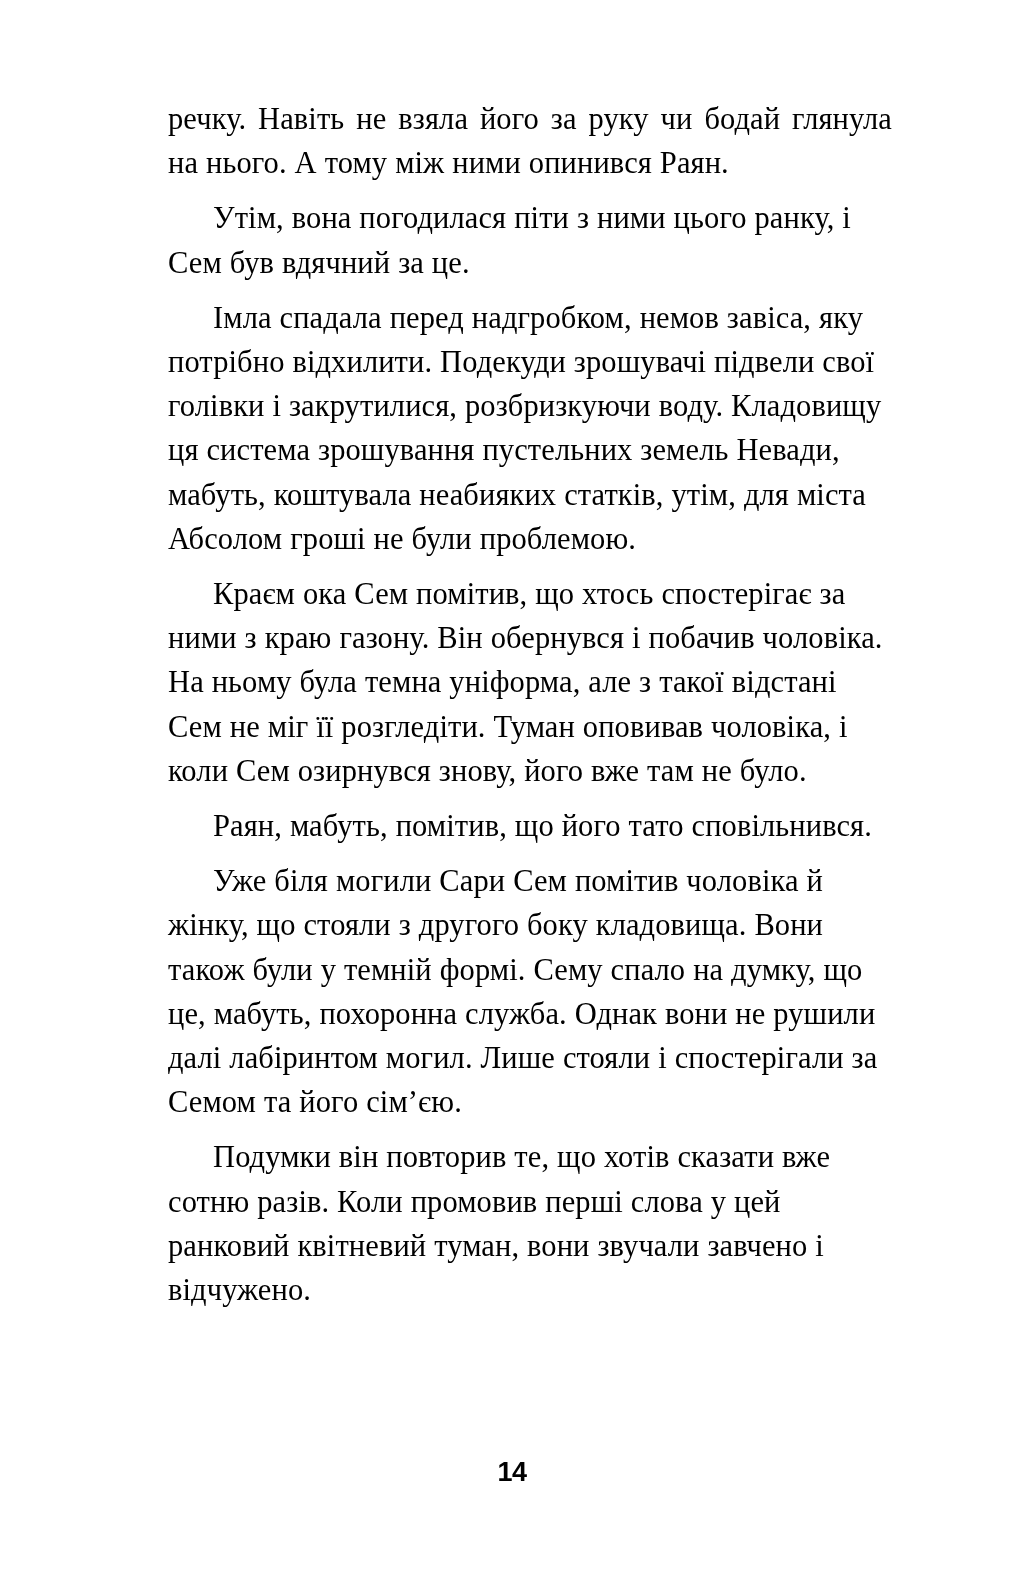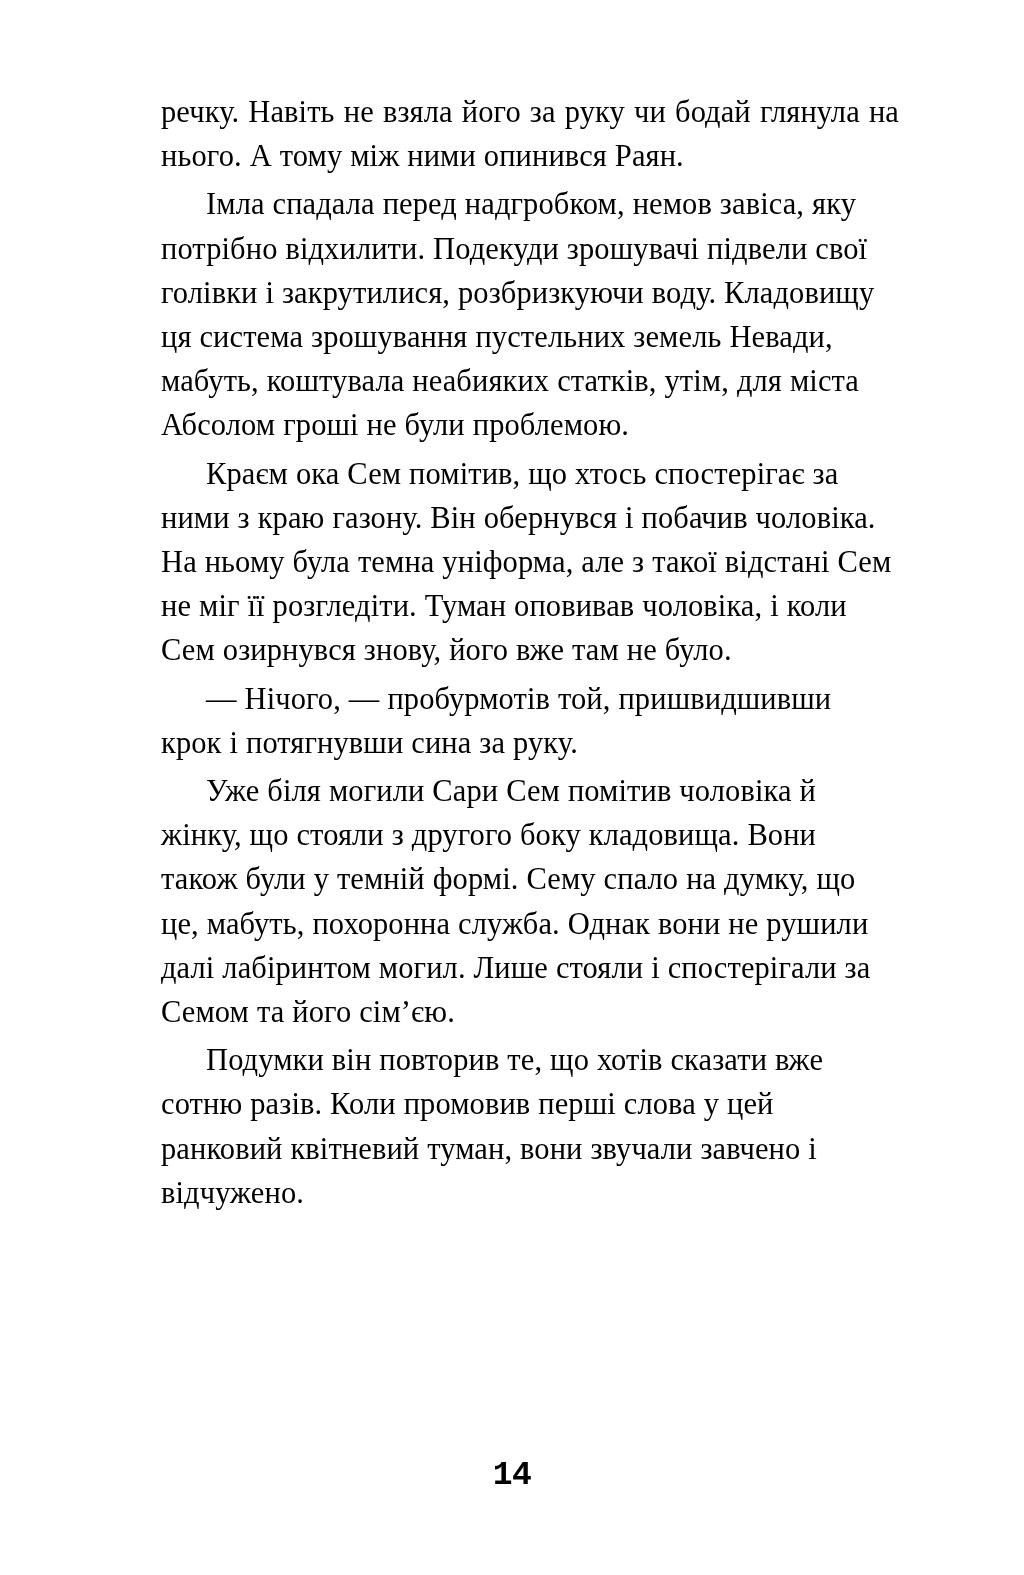--- a/index.html
+++ b/index.html
@@ -28,21 +28,21 @@
   }
 
   .text-block {
     position: absolute;
     left: 157px;
     top: 86px;
     width: 746px;
   }
 
   .para {
-    margin: 4px;
+    margin: 11px;
     font-size: 30.5px;
     line-height: 44.2px;
     text-align: justify;
     text-justify: inter-word;
     text-indent: 45px;
     letter-spacing: 0.1px;
     word-spacing: 0.2px;
     hyphens: manual;
   }
 
@@ -59,45 +59,46 @@
   .para.dialogue {
     text-align: left;
   }
 
   .page-number {
     position: absolute;
     left: 0;
     top: 1457px;
     width: 1024px;
     text-align: center;
-    font-family: Liberation Mono, monospace;
+    font-family: Liberation Sans, sans-serif;
     font-weight: bold;
-    font-size: 33px;
+    font-size: 27px;
     letter-spacing: -0.5px;
     color: #000000;
   }
 </style>
 </head>
 <body>
 
 <div class="page">
 
   <div class="text-block">
 
     <p class="para continuation">речку. Навіть не взяла його за руку чи бодай глянула на нього. А тому між ними опинився Раян.</p>
 
+    <p class="para last-line-left">Утім, вона погодилася піти з ними цього ранку, і Сем був вдячний за це.</p>
 
 
     <p class="para last-line-left">Імла спадала перед надгробком, немов завіса, яку потрібно відхилити. Подекуди зрошувачі підвели свої голівки і закрутилися, розбризкуючи воду. Кладовищу ця система зрошування пустельних земель Невади, мабуть, коштувала неабияких статків, утім, для міста Абсолом гроші не були проблемою.</p>
 
     <p class="para last-line-left">Краєм ока Сем помітив, що хтось спостерігає за ними з краю газону. Він обернувся і побачив чоловіка. На ньому була темна уніформа, але з такої відстані Сем не міг її розгледіти. Туман оповивав чоловіка, і коли Сем озирнувся знову, його вже там не було.</p>
 
+    <p class="para dialogue">Раян, мабуть, помітив, що його тато сповільнився.</p>
 
 
-    <p class="para last-line-left">— Нічого, — пробурмотів той, пришвидшивши крок і потягнувши сина за руку.</p>
 
     <p class="para last-line-left">Уже біля могили Сари Сем помітив чоловіка й жінку, що стояли з другого боку кладовища. Вони також були у темній формі. Сему спало на думку, що це, мабуть, похоронна служба. Однак вони не рушили далі лабіринтом могил. Лише стояли і спостерігали за Семом та його сім’єю.</p>
 
 
     <p class="para last-line-left">Подумки він повторив те, що хотів сказати вже сотню разів. Коли промовив перші слова у цей ранковий квітневий туман, вони звучали завчено і відчужено.</p>
 
   </div>
 
   <div class="page-number">14</div>
 

